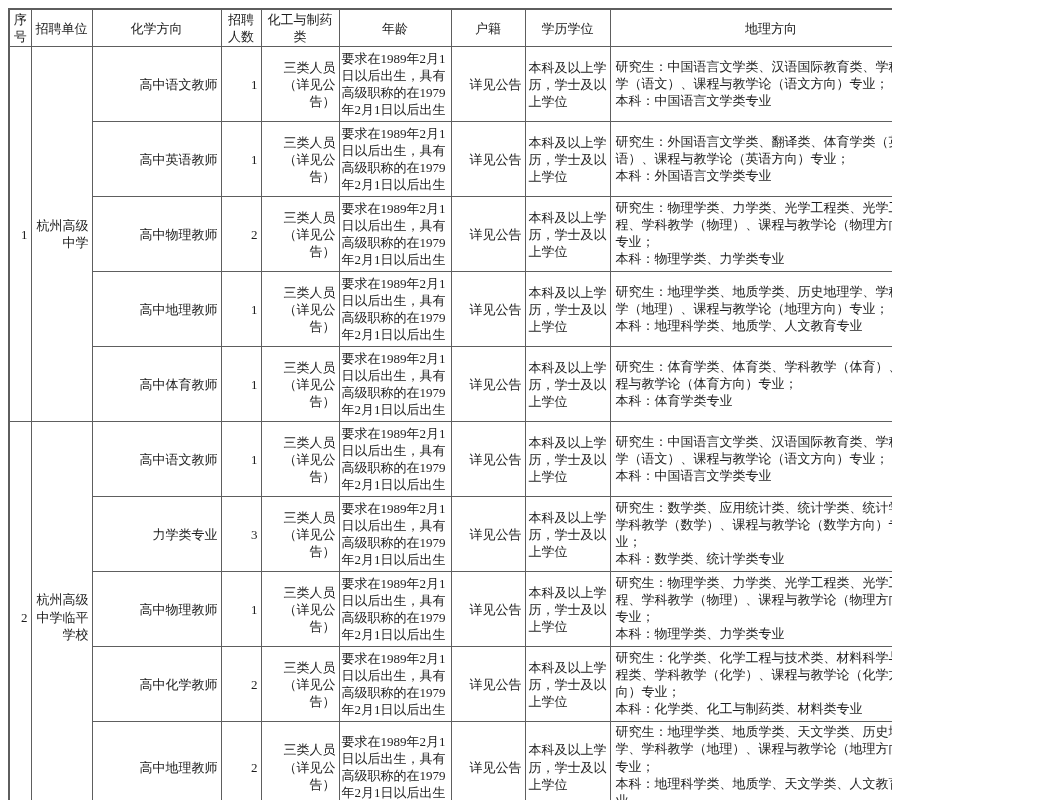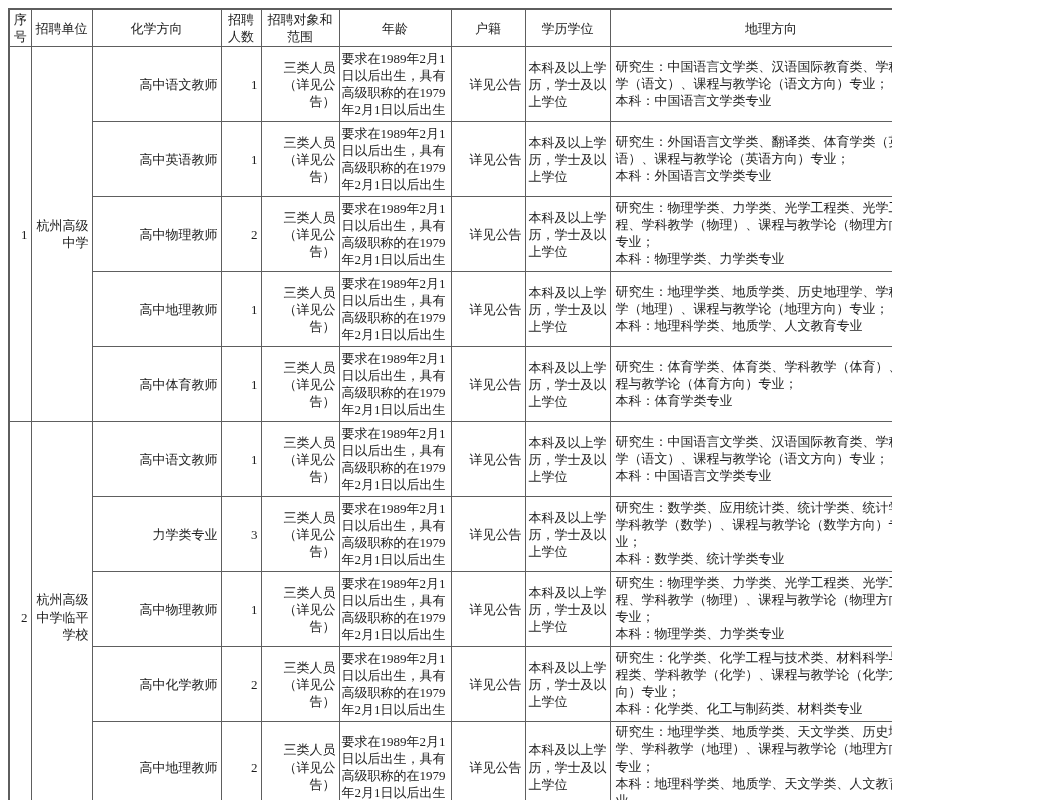--- a/index.html
+++ b/index.html
@@ -52,21 +52,21 @@
         <col style="width:85px">
         <col style="width:322px">
       <col style="width:107px">
     </colgroup>
     <thead>
       <tr data-name="header-row">
         <th data-name="col-header-serial">序号</th>
         <th data-name="col-header-unit">招聘单位</th>
         <th data-name="col-header-position">化学方向</th>
         <th data-name="col-header-count">招聘人数</th>
-        <th data-name="col-header-scope">招聘对象和范围</th>
+        <th data-name="col-header-scope">化工与制药类</th>
         <th data-name="col-header-age">年龄</th>
         <th data-name="col-header-hukou">户籍</th>
         <th data-name="col-header-education">学历学位</th>
         <th data-name="col-header-major">地理方向</th>
         <th data-name="col-header-other">其他要求</th>
       </tr>
     </thead>
     <tbody data-name="table-body">
         <tr data-name="table-row">
           <td rowspan="5" class="c" data-name="serial-number-cell">1</td>

